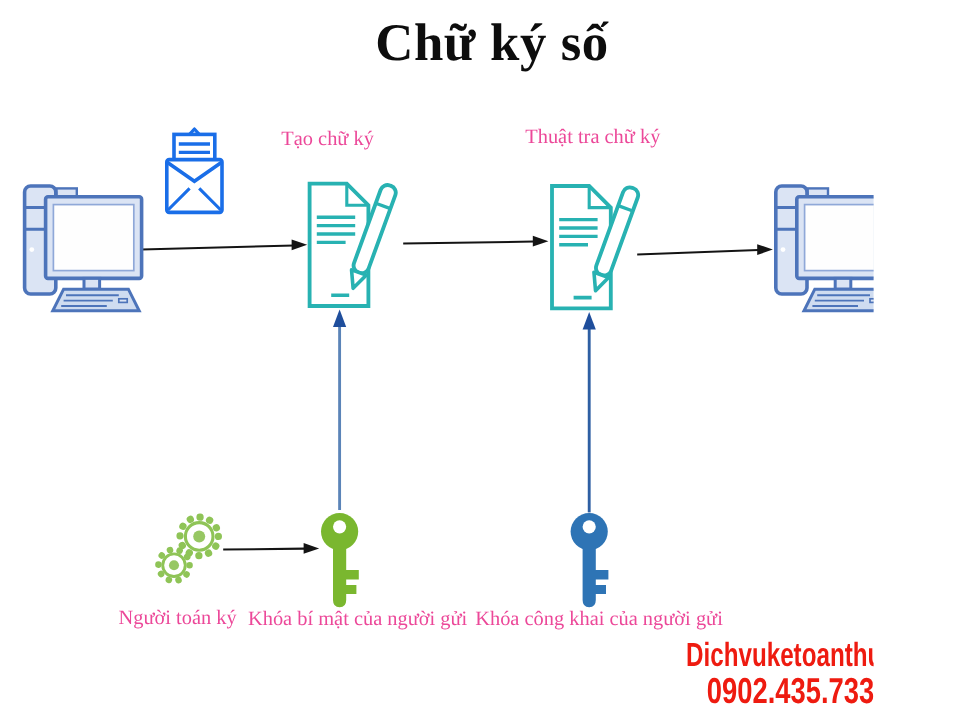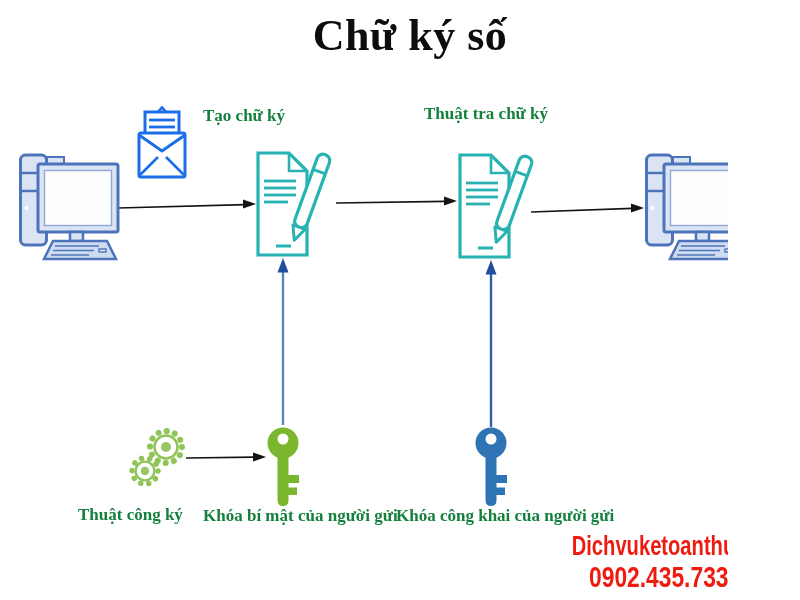--- a/index.html
+++ b/index.html
@@ -6,21 +6,21 @@
   .stage{
     position:relative;width:728px;height:600px;background:#ffffff;overflow:hidden;
     font-family:"Liberation Serif","DejaVu Serif",serif;color:#111;
   }
   .abs{position:absolute;}
   .title{
     left:10px;top:10px;width:800px;text-align:center;
     font-size:44px;font-weight:700;letter-spacing:.5px;color:#0d0d0d;
   }
   .lbl{
-    text-align:left;font-size:17px;font-weight:700;color:#15803d;line-height:1.15;
+    text-align:center;font-size:17px;font-weight:400;color:#ec4899;line-height:1.15;
     white-space:nowrap;
   }
   .overlay{left:0;top:0;width:800px;height:600px;pointer-events:none;z-index:1;}
   .icon{z-index:2;}
   .footer{
     left:524px;top:532px;width:270px;text-align:center;z-index:2;
     font-family:"Liberation Sans","DejaVu Sans",sans-serif;font-weight:700;color:#ee1b10;
     line-height:1;
   }
   .footer .site{display:inline-block;font-size:28px;transform:scaleX(.72);transform-origin:center;white-space:nowrap;}
@@ -144,21 +144,21 @@
   <svg class="abs icon" style="left:126px;top:421px" width="64" height="72" viewBox="0 0 64 72">
     <g stroke="#8fc457" fill="none">
       <circle cx="40" cy="26" r="16" stroke-width="6" stroke-dasharray="0.1 8.3" stroke-linecap="round"></circle>
       <circle cx="40" cy="26" r="11.5" fill="#ffffff" stroke-width="2.6"></circle>
       <circle cx="40" cy="26" r="5" fill="#97c763" stroke="none"></circle>
       <circle cx="19" cy="50" r="13" stroke-width="5.4" stroke-dasharray="0.1 8.1" stroke-linecap="round"></circle>
       <circle cx="19" cy="50" r="9.4" fill="#ffffff" stroke-width="2.4"></circle>
       <circle cx="19" cy="50" r="4.2" fill="#97c763" stroke="none"></circle>
     </g>
   </svg>
-  <div class="abs lbl" style="left:78px;top:505px;width:140px">Thuật công ký</div>
+  <div class="abs lbl" style="left:78px;top:505px;width:140px">Người toán ký</div>
 
   <svg class="abs icon" style="left:262px;top:427px;color:#7ab72f" width="42" height="80">
       <use href="#keysym"></use>
     </svg>
   <div class="abs lbl" style="left:203px;top:506px;width:190px">Khóa bí mật của người gửi</div>
 
   <svg class="abs icon" style="left:470px;top:427px;color:#2e74b5" width="42" height="80">
       <use href="#keysym"></use>
     </svg>
   <div class="abs lbl" style="left:396px;top:506px;width:200px">Khóa công khai của người gửi</div>

